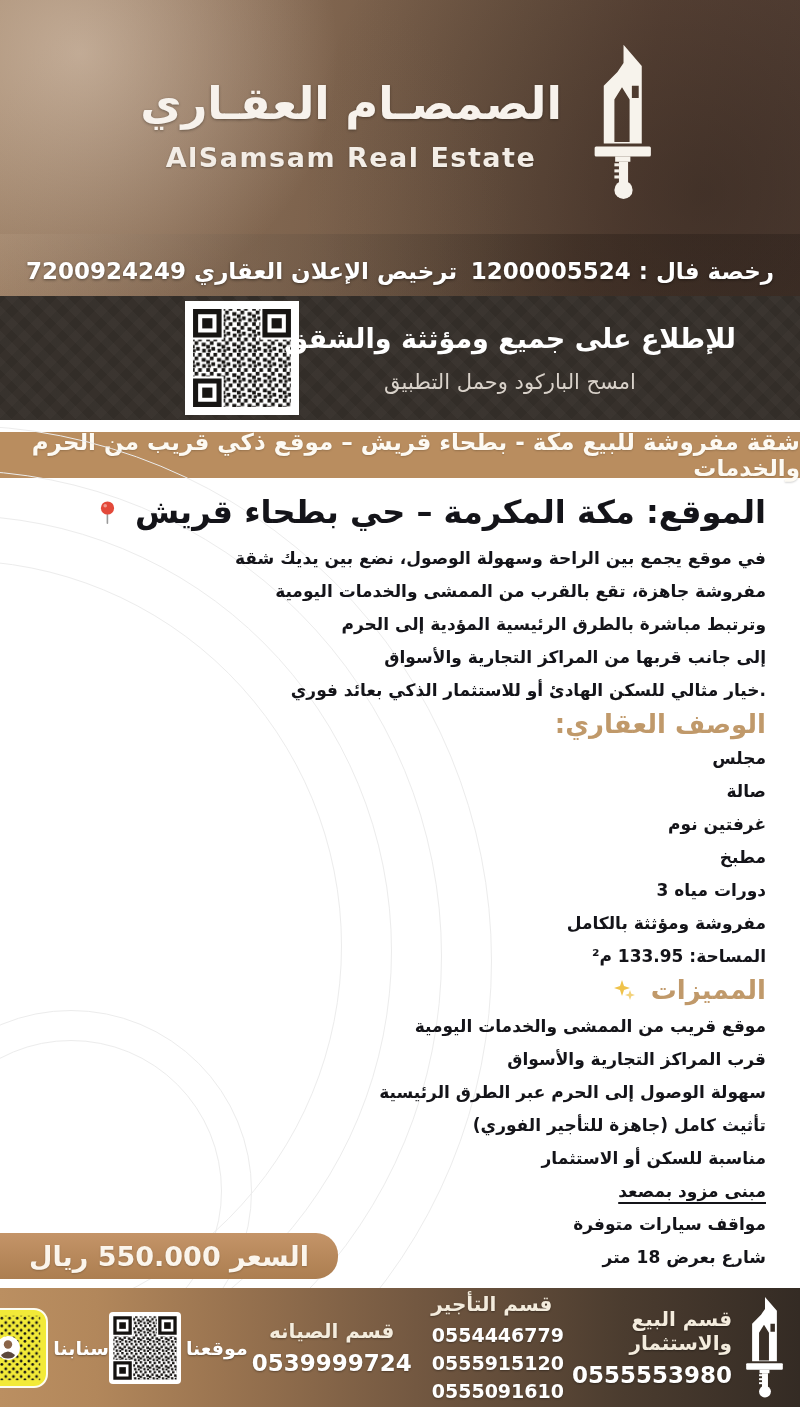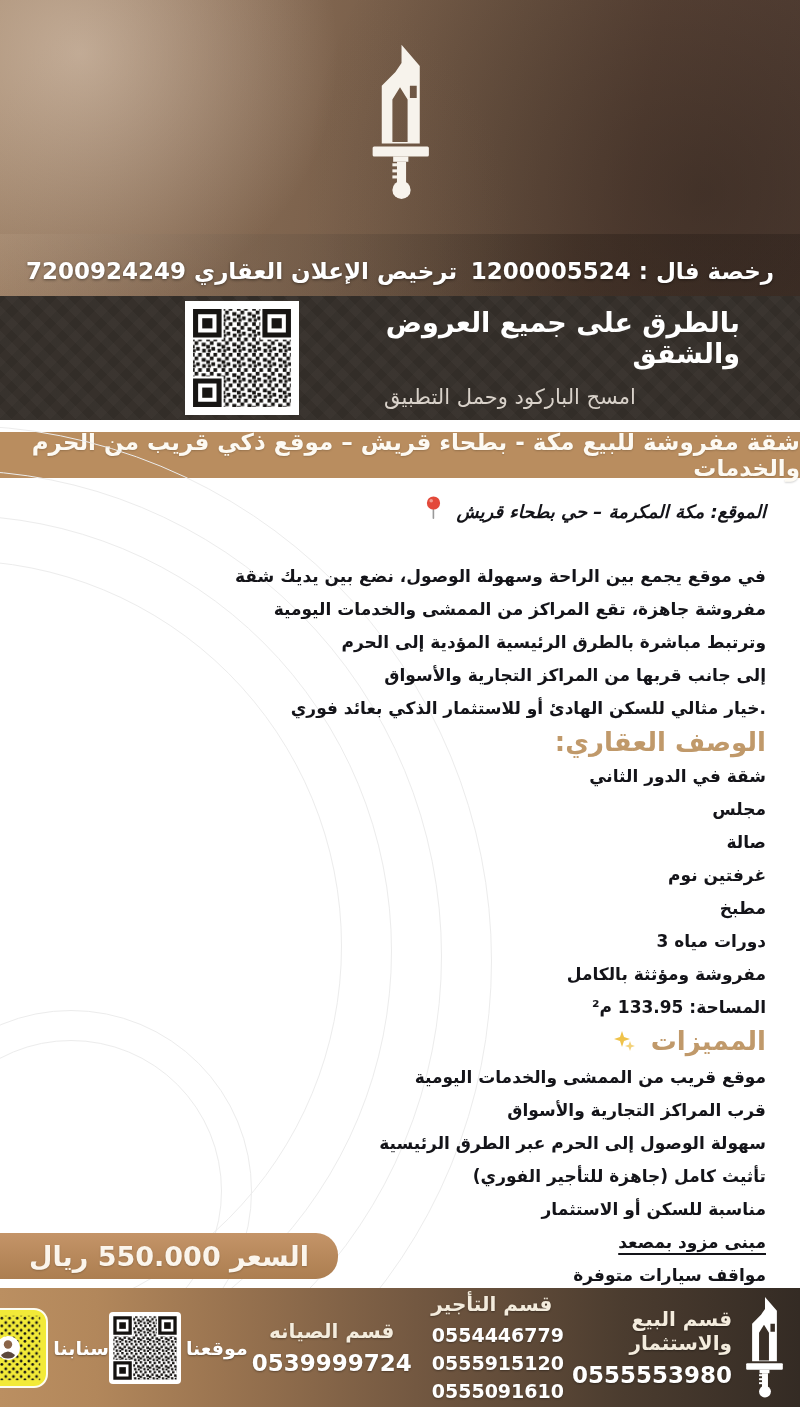--- a/index.html
+++ b/index.html
@@ -40,21 +40,21 @@
   .titlebar{position:absolute;top:432px;left:0;width:800px;height:46px;background:#b98d5f;
     display:flex;align-items:center;justify-content:center;direction:rtl;
     color:#fdfaf3;font-size:23px;font-weight:bold;text-shadow:0 1px 2px rgba(0,0,0,.18);}
 
   
   .wm{position:absolute;border:1px solid #ececec;border-radius:50%;pointer-events:none;}
 
   
   .content{position:absolute;top:480px;left:0;width:800px;height:808px;box-sizing:border-box;
     padding:14px 34px 0 34px;direction:rtl;text-align:right;color:#141419;font-weight:bold;z-index:2;}
-  .location{font-size:18px;line-height:36px;margin-bottom:26px;font-style:italic;}
+  .location{font-size:32px;line-height:36px;margin-bottom:8px;}
   .line{font-size:17px;line-height:33px;}
   .sec-head{color:#c0996a;font-size:26px;line-height:35px;}
   .u{text-decoration:underline;text-underline-offset:5px;text-decoration-thickness:2px;}
   .pin-icon{display:inline-block;vertical-align:-4px;margin-right:8px;}
   .sparkle-icon{display:inline-block;vertical-align:-2px;margin-right:6px;}
 
   
   .price{position:absolute;top:1233px;left:0;width:338px;height:46px;z-index:3;
     background:linear-gradient(180deg,#c49468,#ac7e50);border-radius:0 22px 22px 0;
     display:flex;align-items:center;justify-content:center;direction:rtl;
@@ -80,20 +80,24 @@
     padding:3px;box-sizing:border-box;}
   .snap-qr svg{width:100%;height:100%;display:block;}
 </style>
 </head>
 <body>
 
 <div class="page">
 
   <div class="header">
     <div class="brand">
+      <div class="brand-text">
+        <div class="brand-ar">الصمصـام العقـاري</div>
+        <div class="brand-en">AlSamsam Real Estate</div>
+      </div>
       <span>
         <svg class="sword-lg" viewBox="0 0 100 210">
           <g fill="#f7f3ec">
             <path fill-rule="evenodd" d="M52,2 L76,30 L76,132 L26,132 L26,56 L44,38 L52,26 Z
               M40,74 L50,58 L60,74 L60,130 L40,130 Z
               M63,56 L72,56 L72,72 L63,72 Z"></path>
             <rect x="14" y="136" width="74" height="13" rx="2"></rect>
             <rect x="41" y="149" width="20" height="7"></rect>
             <rect x="46" y="156" width="12" height="28"></rect>
             <rect x="40" y="158" width="6" height="4"></rect>
@@ -136,21 +140,21 @@
         <rect x="2" y="2" width="96" height="96" fill="url(#qm)"></rect>
         <rect x="0" y="0" width="32" height="32" fill="#fff"></rect>
         <rect x="68" y="0" width="32" height="32" fill="#fff"></rect>
         <rect x="0" y="68" width="32" height="32" fill="#fff"></rect>
         <use href="#qf" x="2" y="2"></use>
         <use href="#qf" x="70" y="2"></use>
         <use href="#qf" x="2" y="70"></use>
       </svg>
     </div>
     <div class="qrband-texts">
-      <div class="qrband-l1">بالطرق على جميع العروض والشقق</div>
+      <div class="qrband-l1">للإطلاع على جميع ومؤثثة والشقق</div>
       <div class="qrband-l2">امسح الباركود وحمل التطبيق</div>
     </div>
   </div>
 
   <div class="titlebar">
     <span>شقة مفروشة للبيع مكة - بطحاء قريش – موقع ذكي قريب من الحرم والخدمات</span>
   </div>
 
   <div class="wm" style="left:-430px;top:560px;width:770px;height:770px;"></div>
   <div class="wm" style="left:-480px;top:515px;width:870px;height:870px;"></div>
@@ -165,27 +169,26 @@
       <span class="pin-icon">
         <svg width="17" height="26" viewBox="0 0 17 26">
           <rect x="7.6" y="12" width="1.6" height="11" rx="0.8" fill="#9a9a9a"></rect>
           <circle cx="8.5" cy="7" r="6.6" fill="#e3493a"></circle>
           <circle cx="6.2" cy="4.8" r="1.8" fill="#f19a8f"></circle>
         </svg>
       </span>
     </div>
 
     <div class="line">في موقع يجمع بين الراحة وسهولة الوصول، نضع بين يديك شقة</div>
-    <div class="line">مفروشة جاهزة، تقع المراكز من الممشى والخدمات اليومية</div>
+    <div class="line">مفروشة جاهزة، تقع بالقرب من الممشى والخدمات اليومية</div>
     <div class="line">وترتبط مباشرة بالطرق الرئيسية المؤدية إلى الحرم</div>
     <div class="line">إلى جانب قربها من المراكز التجارية والأسواق</div>
     <div class="line">.خيار مثالي للسكن الهادئ أو للاستثمار الذكي بعائد فوري</div>
 
     <div class="sec-head">الوصف العقاري:</div>
-    <div class="line">شقة في الدور الثاني</div>
     <div class="line">مجلس</div>
     <div class="line">صالة</div>
     <div class="line">غرفتين نوم</div>
     <div class="line">مطبخ</div>
     <div class="line">دورات مياه 3</div>
     <div class="line">مفروشة ومؤثثة بالكامل</div>
     <div class="line">المساحة: 133.95 م²</div>
 
     <div class="sec-head">
       <span>المميزات</span>

